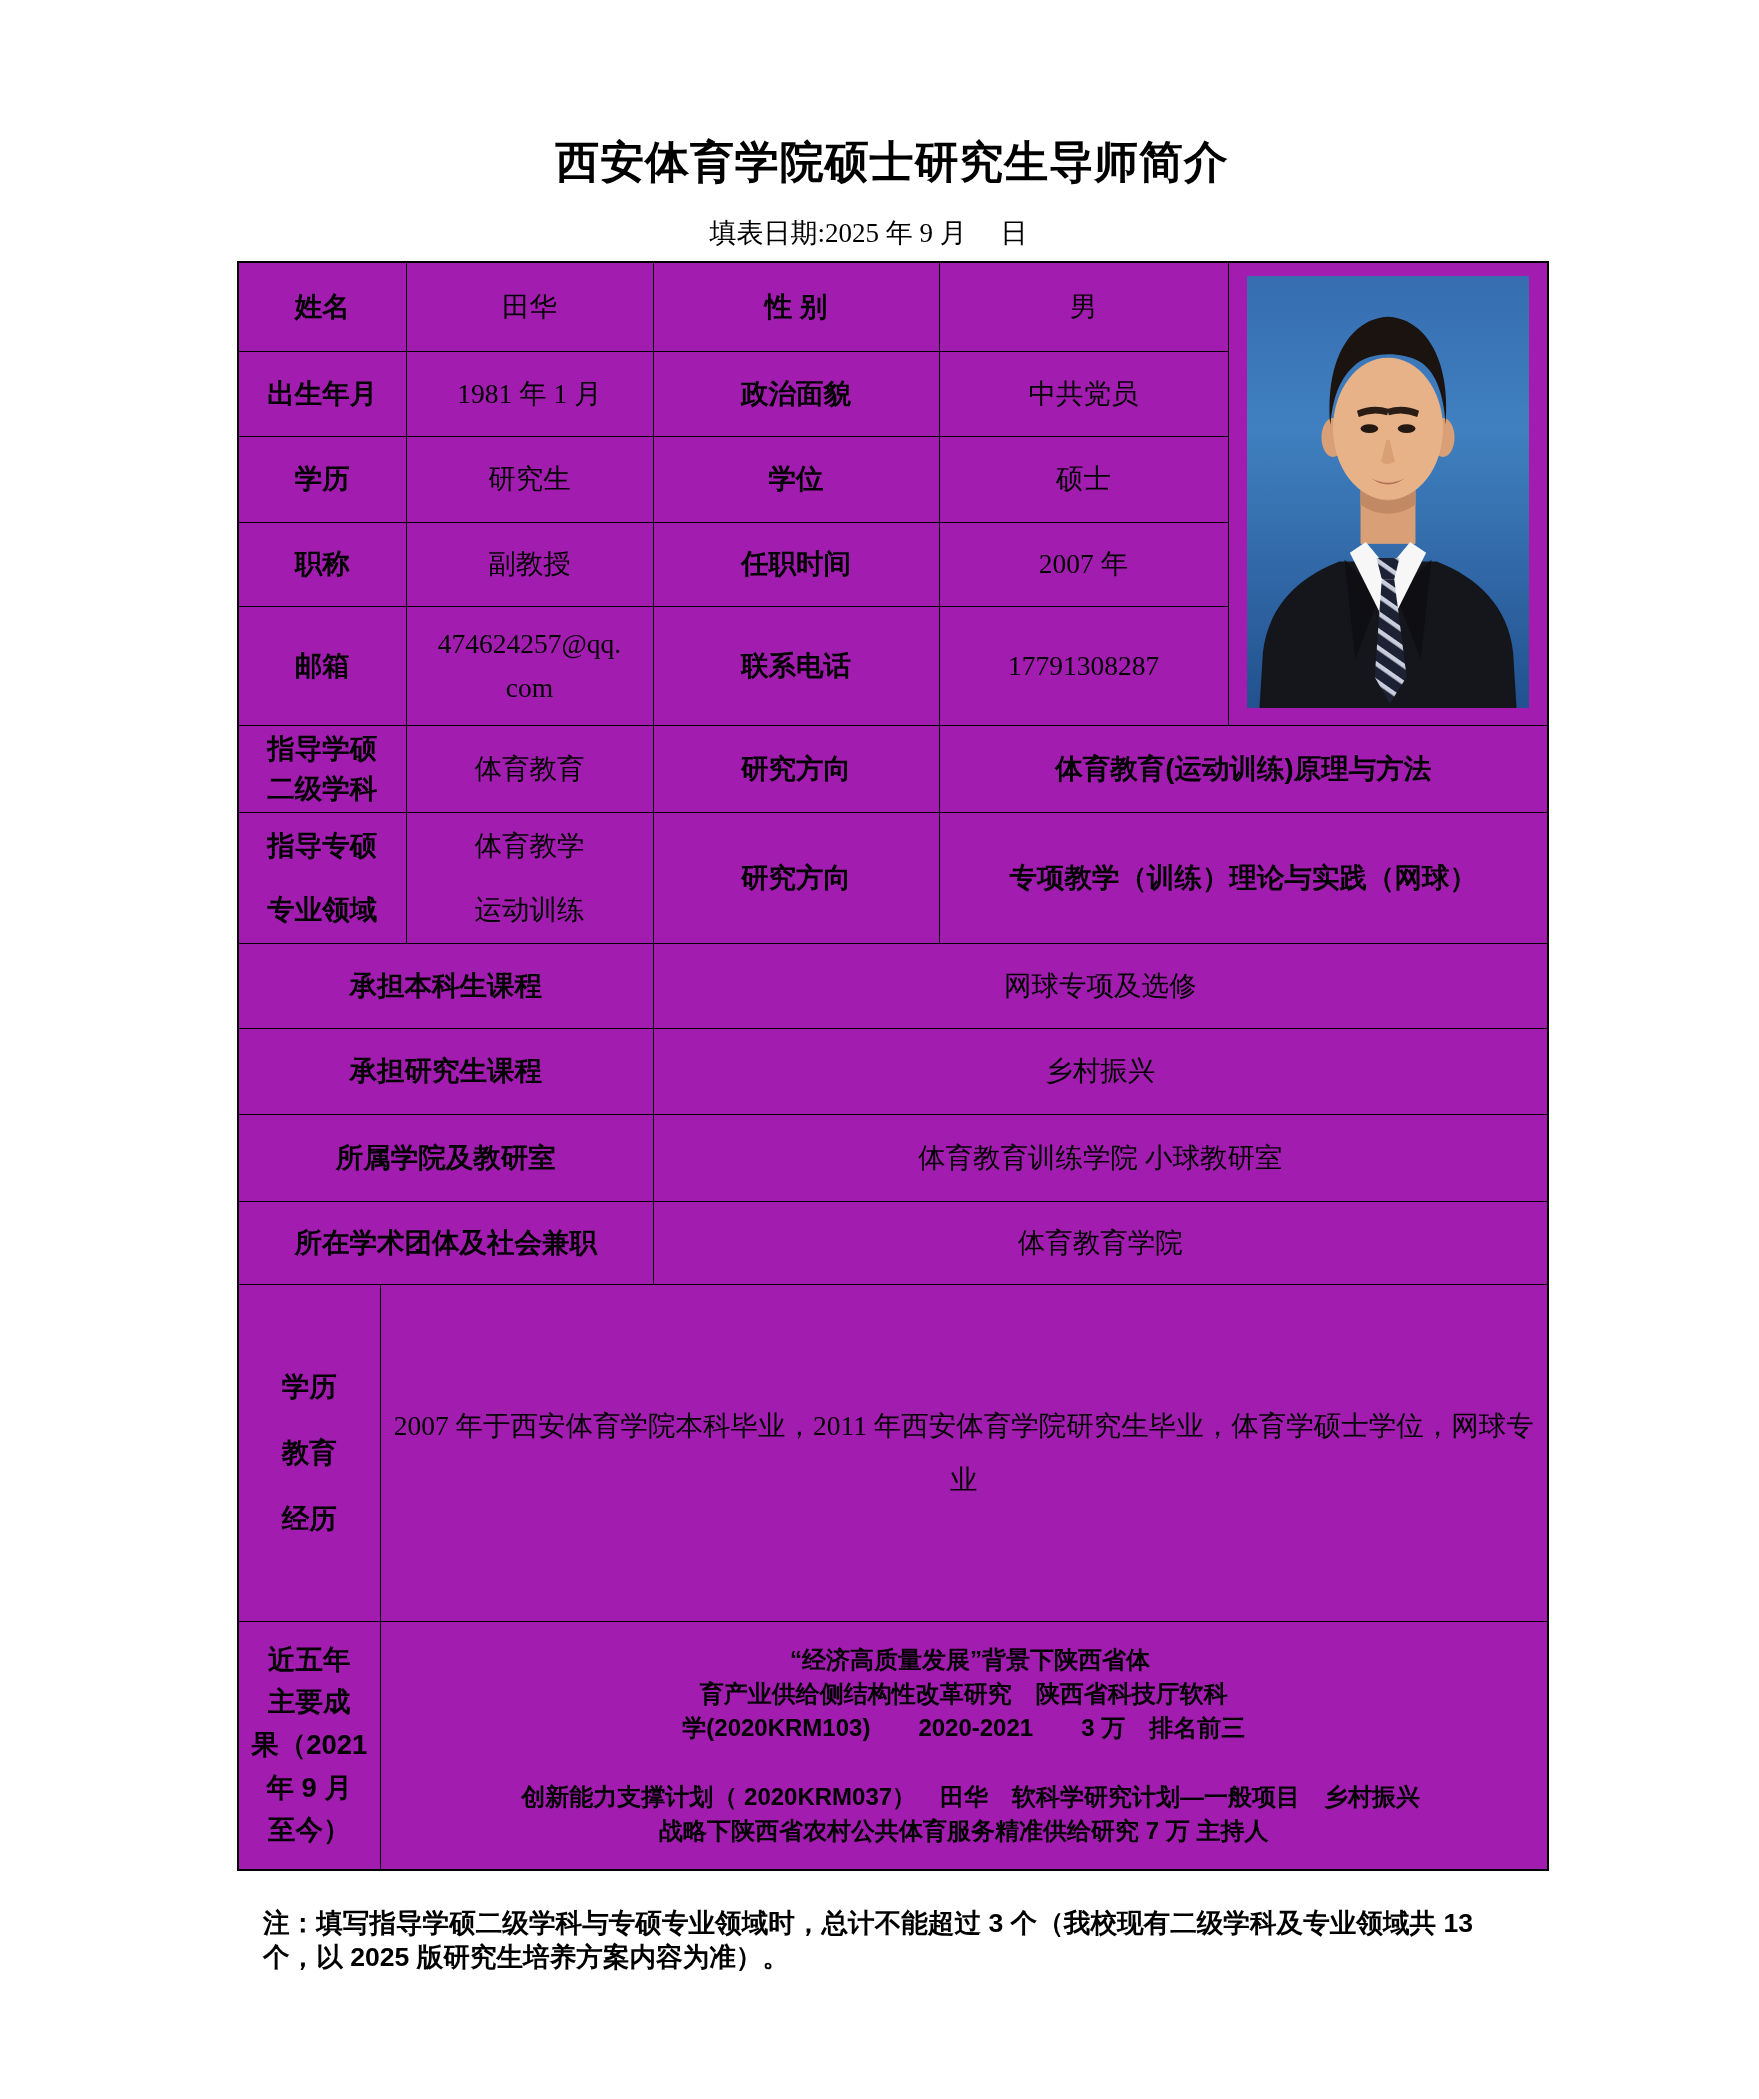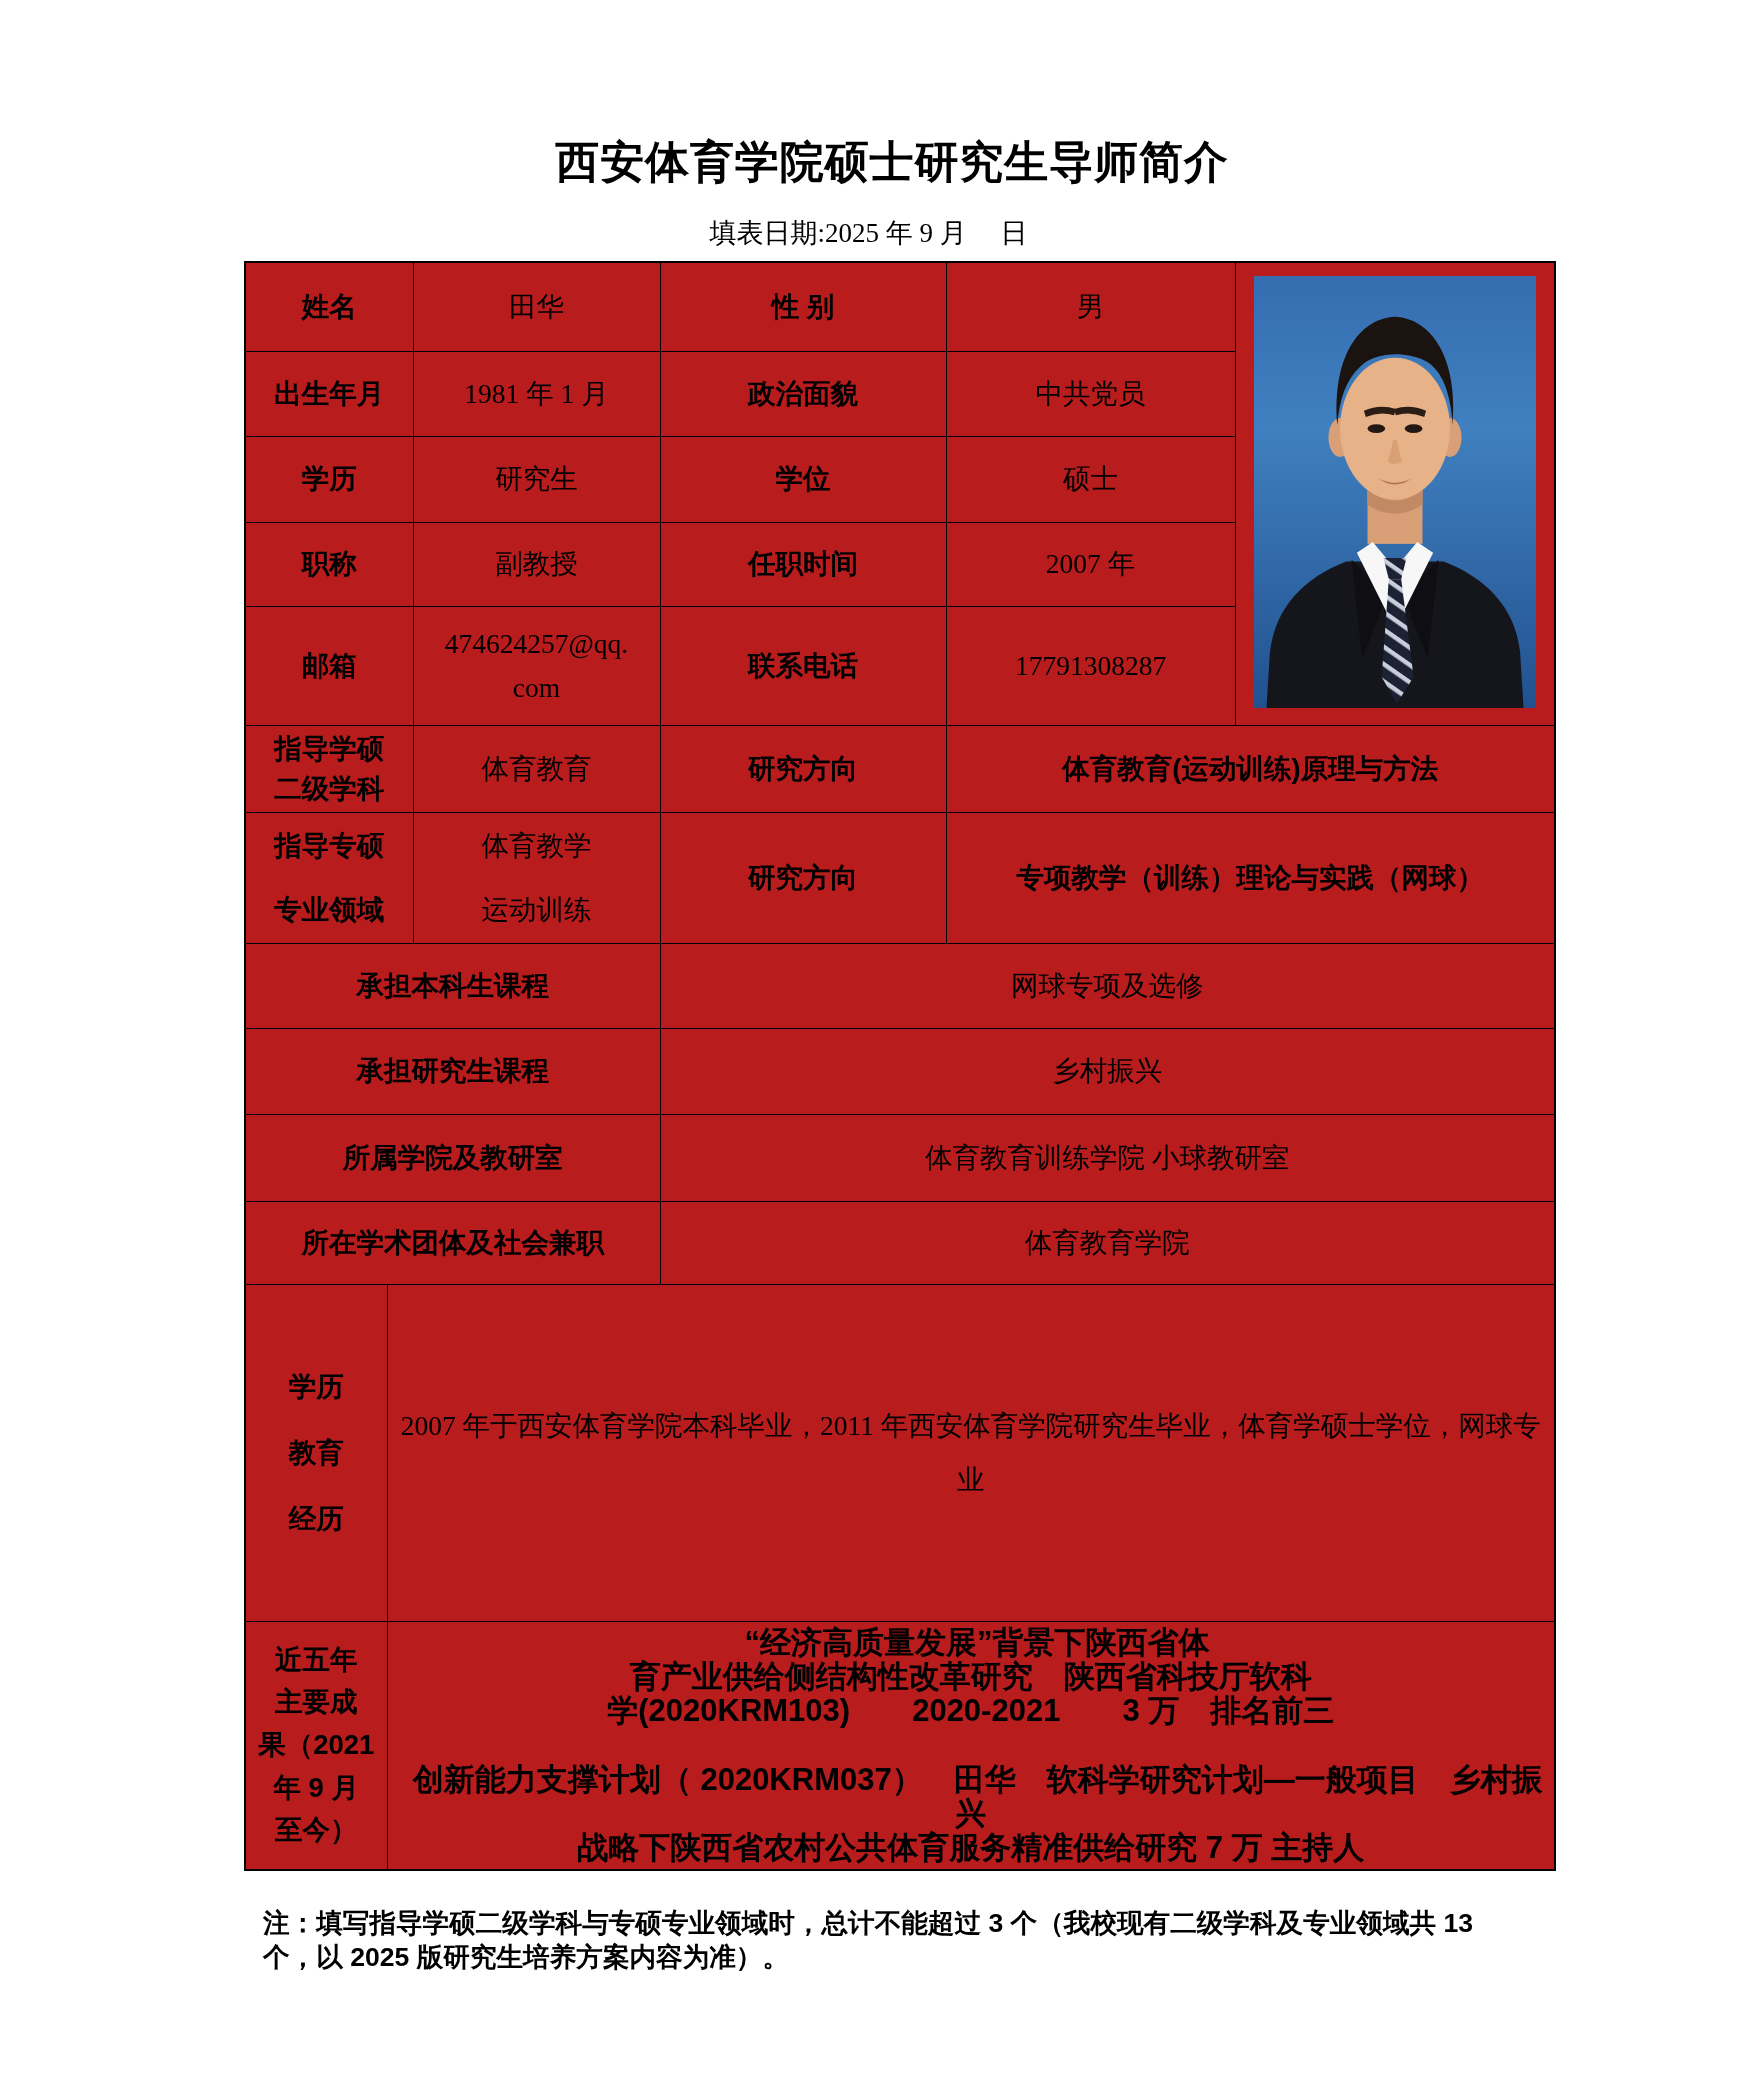--- a/index.html
+++ b/index.html
@@ -14,23 +14,23 @@
     position:absolute; top:133px; left:237px; width:1310px;
     text-align:center;
     font-family:"Liberation Sans","DejaVu Sans",sans-serif;
     font-weight:bold; font-size:44px; letter-spacing:0.9px;
   }
   .date-line {
     position:absolute; top:215px; left:237px; width:1263px;
     text-align:center; font-size:27px;
   }
   table.form {
-    position:absolute; top:261px; left:244px; width:1310px;
+    position:absolute; top:261px; left:237px; width:1310px;
     border-collapse:collapse; table-layout:fixed;
-    border:2.7px solid #000; background:#b91c1c;
+    border:2.7px solid #000; background:#a21caf;
   }
   .form td {
     border:1.8px solid #000;
     vertical-align:middle; text-align:center;
     padding:1.8px 7px; overflow:hidden;
   }
   .lbl, .hei {
     font-family:"Liberation Sans","DejaVu Sans",sans-serif;
     font-weight:bold; font-size:27.5px;
   }
@@ -42,21 +42,21 @@
   .two-tight div { line-height:1.45; }
   .two-wide div  { line-height:2.3; }
   .email-cell div { line-height:1.6; }
   .photo-cell { padding:4.4px 0 0 0; vertical-align:top; }
   .edu-lbl div { line-height:2.4; }
   .edu-val { line-height:1.95; padding:0 26.6px; }
   .ach-lbl div { line-height:1.55; }
   .ach-val {
     vertical-align:top; text-align:left;
     font-family:"Liberation Sans","DejaVu Sans",sans-serif;
-    font-weight:bold; font-size:31px;
+    font-weight:bold; font-size:24px;
     padding:8.9px 17.7px 7px 14px;
   }
   .ach-val div { line-height:34px; }
   .proj2 { margin-top:35px; }
   .ind14 { text-indent:12.4px; }
   .ind16 { text-indent:14px; }
   .note {
     position:absolute; top:1878px; left:263px; width:1252px;
     font-family:"Liberation Sans","DejaVu Sans",sans-serif;
     font-weight:bold; font-size:26.6px; line-height:34px;

